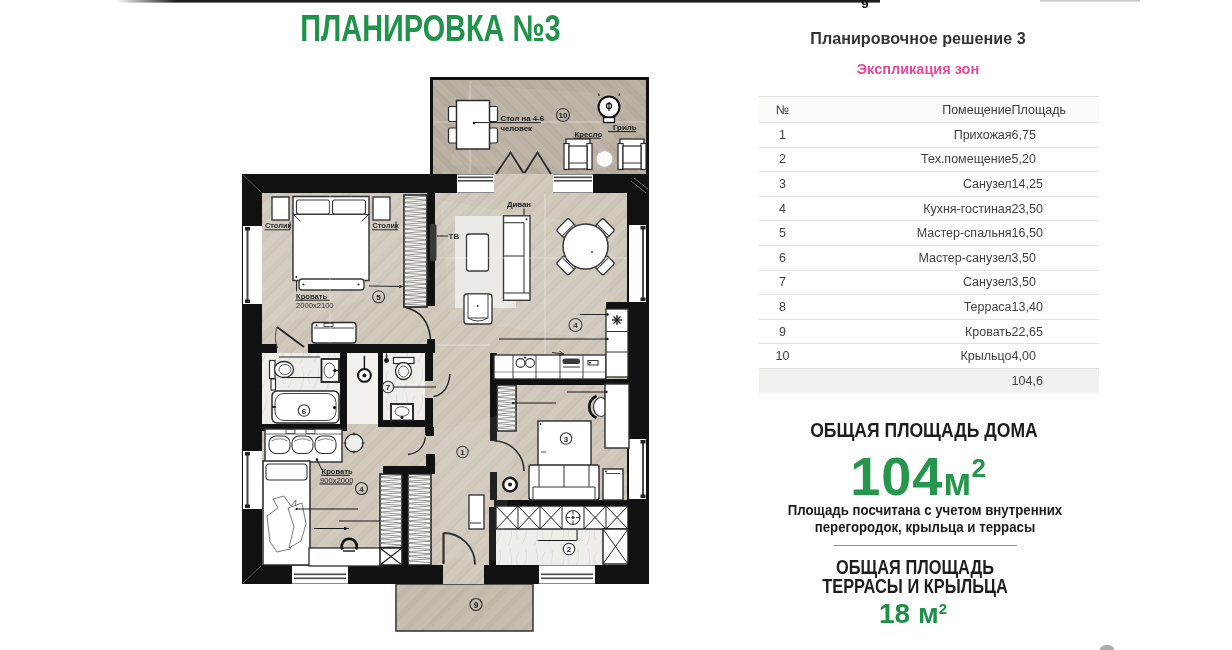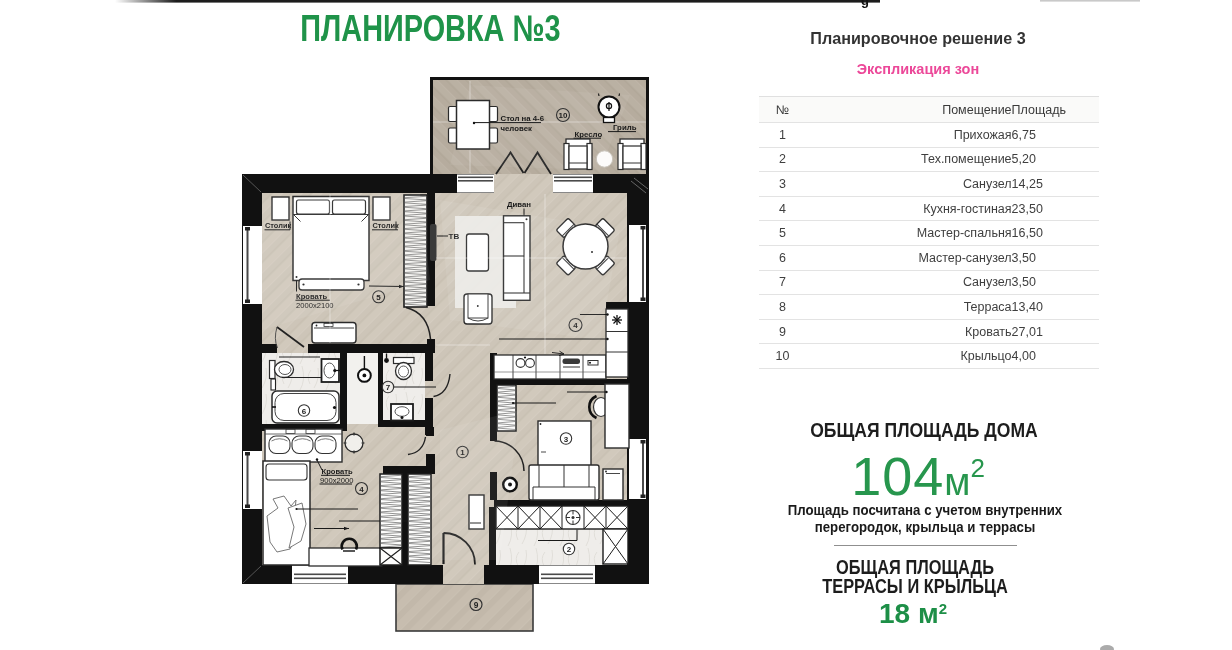--- a/index.html
+++ b/index.html
@@ -15,21 +15,21 @@
  table.zones tr.head{height:26px;background:#fafaf9;}
  table.zones td,table.zones th{border-bottom:1px solid #e3e3e3;padding:0;}
  table.zones tr.head th{border-top:1px solid #e0e0e0;}
  .c1{width:48px;text-align:center;}
  .c2{width:190px;text-align:right;padding-left:18px !important;}
  .c3{text-align:left;padding-right:46px !important;}
  th.c3{padding-right:33px !important;}
  tr.foot{background:#f1f1ef;height:28px;}
  tr.foot td{border-bottom:none;font-size:12.5px;}
  .bigttl{position:absolute;left:758px;top:419px;width:332px;text-align:center;font-size:19.5px;font-weight:bold;color:#1d1d1d;letter-spacing:0;transform:scaleX(0.9);}
- .area104{position:absolute;left:752px;top:445px;width:332px;text-align:center;font-weight:normal;color:#27964d;}
+ .area104{position:absolute;left:752px;top:445px;width:332px;text-align:center;font-weight:bold;color:#27964d;}
  .area104 .n{font-size:54px;letter-spacing:1px;}
  .area104 .m{font-size:38px;}
  .area104 .sup{font-size:26px;vertical-align:18px;}
  .note{position:absolute;left:758px;top:502px;width:334px;text-align:center;font-size:14.4px;font-weight:bold;color:#1a1a1a;line-height:17px;transform:scaleX(0.92);}
  .divider{position:absolute;left:834px;top:545px;width:183px;border-top:1.5px solid #8f8f8f;}
  .bigttl2{position:absolute;left:749px;top:558px;width:332px;text-align:center;font-size:19.5px;font-weight:bold;color:#1d1d1d;letter-spacing:0;line-height:19px;transform:scaleX(0.84);}
  .area18{position:absolute;left:747px;top:598px;width:332px;text-align:center;font-weight:bold;color:#1d8f47;}
  .area18 .n{font-size:28px;text-align:right;}
  .area18 .sup{font-size:15px;vertical-align:9px;}
 </style>
@@ -700,27 +700,32 @@
         <td class="c3">3,50</td>
       </tr>
 <tr>
         <td class="c1">8</td>
         <td class="c2">Терраса</td>
         <td class="c3">13,40</td>
       </tr>
 <tr>
         <td class="c1">9</td>
         <td class="c2">Кровать</td>
-        <td class="c3">27,01</td>
+        <td class="c3">22,65</td>
       </tr>
 <tr>
         <td class="c1">10</td>
         <td class="c2">Крыльцо</td>
         <td class="c3">4,00</td>
       </tr>
+<tr class="foot">
+        <td class="c1"></td>
+        <td class="c2"></td>
+        <td class="c3">104,6</td>
+      </tr>
 </tbody>
   </table>
 
 <div class="bigttl">ОБЩАЯ ПЛОЩАДЬ ДОМА</div>
 
 <div class="area104"><span class="n">104</span><span class="m">м</span><span class="sup">2</span></div>
 
 <div class="note">Площадь посчитана с учетом внутренних<br>перегородок, крыльца и террасы</div>
 
 <div class="divider"></div>

